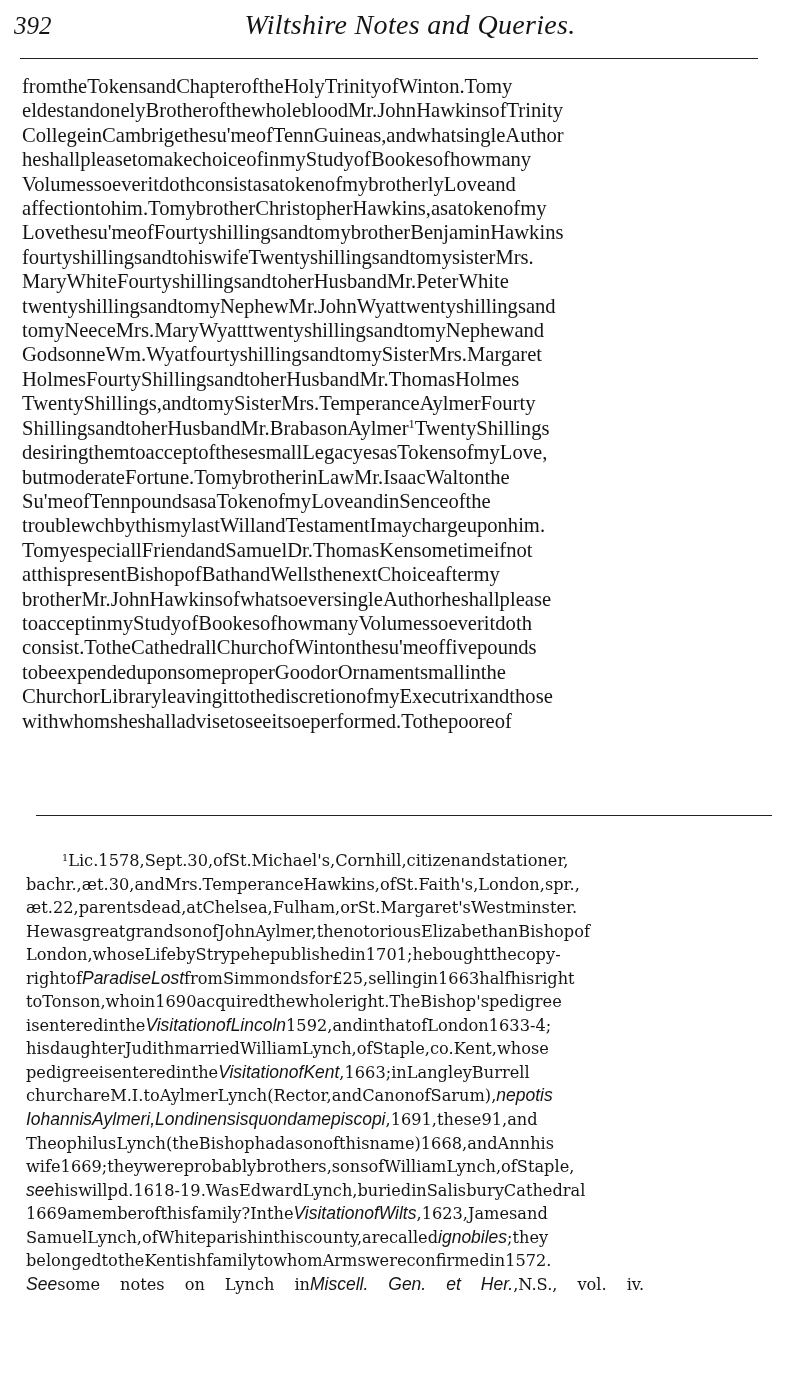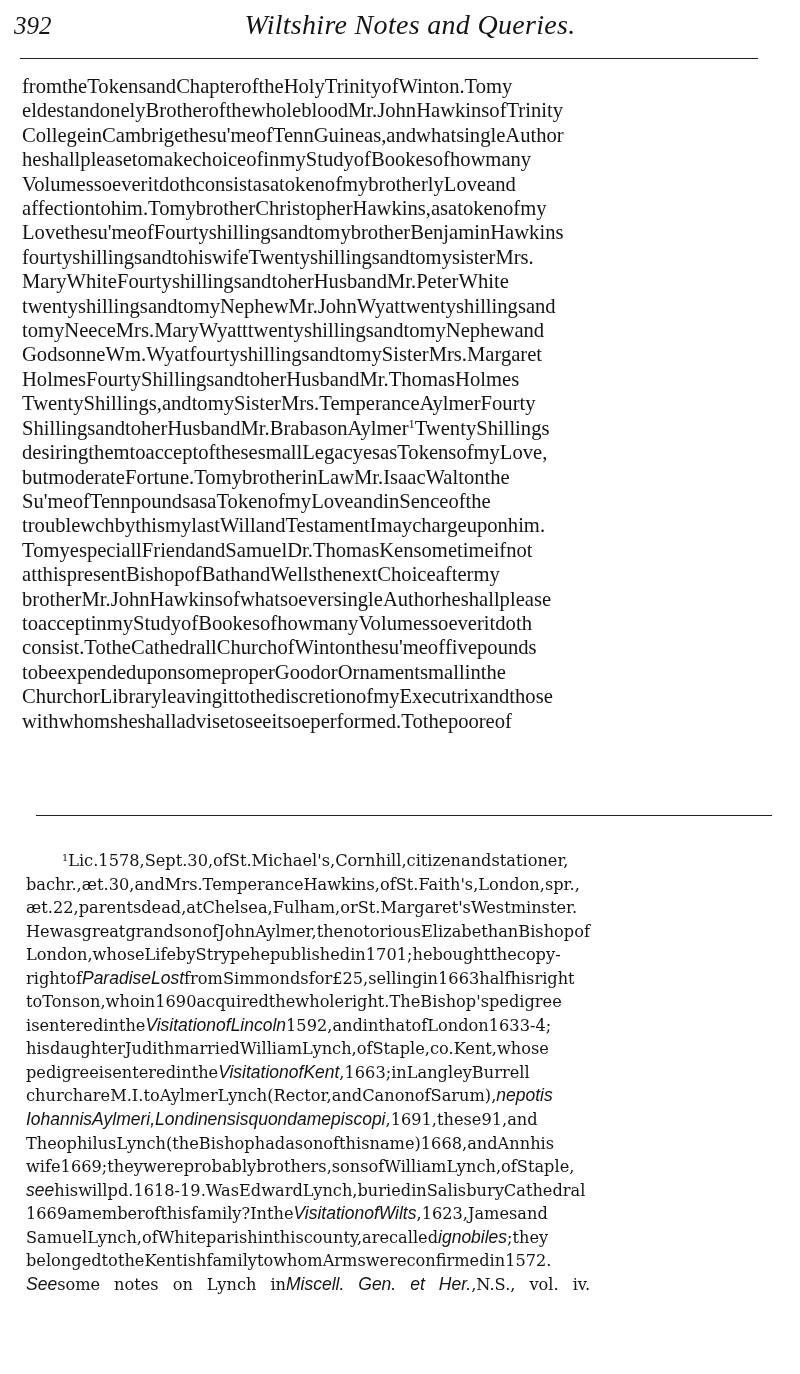--- a/index.html
+++ b/index.html
@@ -10,21 +10,21 @@
   .head-rule { position: absolute; left: 20px; top: 58px; width: 738px; height: 0; border-top: 1.5px solid #222; }
   .body-text { position: absolute; left: 22px; top: 74px; width: 756px; font-family: "Liberation Serif", serif; font-size: 20.6px; line-height: 24.42px; }
   .body-text .line, .footnote .line { display: block; text-align: justify; text-align-last: justify; white-space: nowrap; height: 100%; }
   .body-text .line { height: 24.42px; }
   .line-justify { display: flex; justify-content: flex-start; }
   .foot-rule { position: absolute; left: 36px; top: 815px; width: 736px; height: 0; border-top: 1.6px solid #222; }
   .footnote { position: absolute; left: 26px; top: 849px; width: 752px; font-family: "DejaVu Serif", serif; font-size: 16.2px; line-height: 23.55px; }
   .footnote .line { height: 23.55px; }
   .footnote .line.first { padding-left: 36px; box-sizing: border-box; }
   .footnote .line.lastline { text-align: left; }
-  .footnote .line.lastline .line-justify { justify-content: flex-start; gap: 14px; }
+  .footnote .line.lastline .line-justify { justify-content: flex-start; gap: 20px; }
   sup { font-size: 0.6em; vertical-align: 0.55em; line-height: 0; }
   i { font-family: Liberation Sans, sans-serif; font-size: 1.08em; }
 </style>
 </head>
 <body>
 
 <div class="page-header">
   <span class="page-number">392</span>
   <div class="running-head">Wiltshire Notes and Queries.</div>
   <div class="head-rule"></div>

